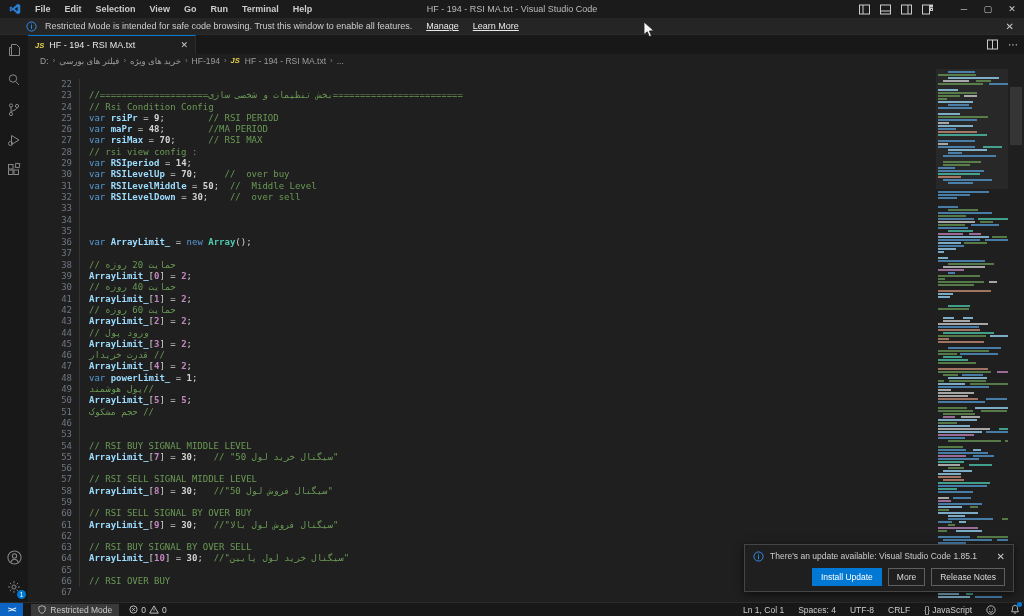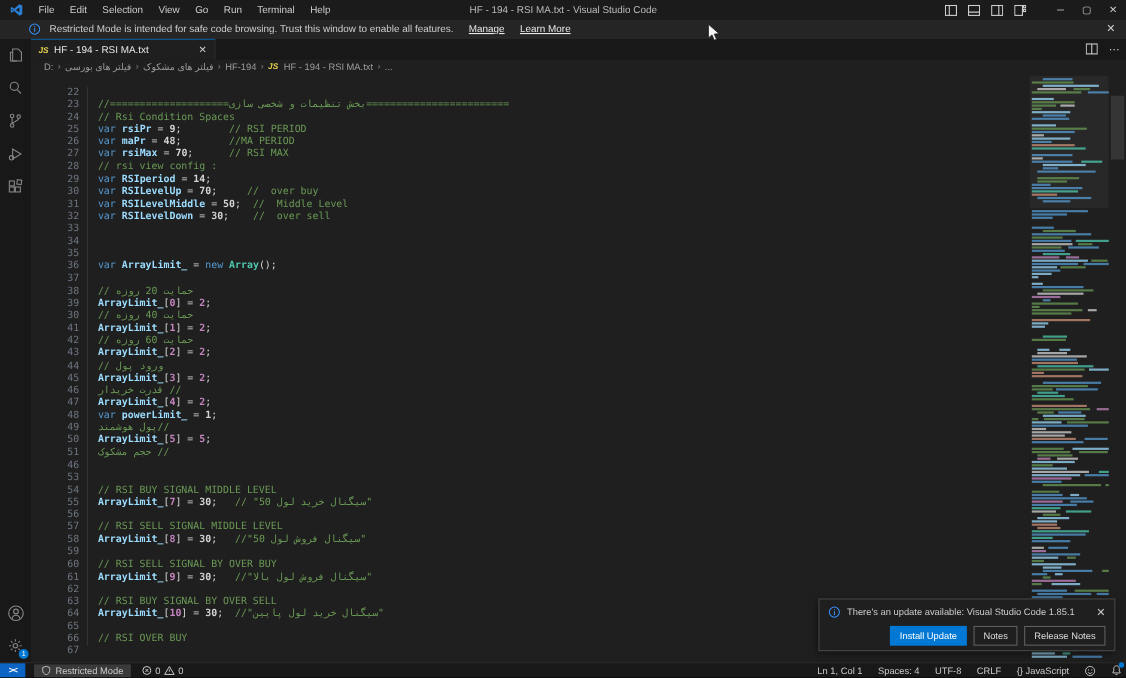--- a/index.html
+++ b/index.html
@@ -6,21 +6,21 @@
   html,body { background:#000; }
   #window {
     position:relative; width:1024px; height:616px; overflow:hidden;
     background:#1f1f1f; font-family:"Liberation Sans", sans-serif; color:#cccccc;
     -webkit-font-smoothing:antialiased;
   }
   
   .titlebar { position:absolute; left:0; top:0; width:1024px; height:18px;
     background:#1b1b1b; display:flex; align-items:center; z-index:30; }
   .vscode-logo { width:14px; height:12px; margin:0 6px 0 8px; }
-  .menus { display:flex; gap:0; }
+  .menus { display:flex; gap:0;font-weight:bold; }
   .menu-item { font-size:9px; color:#cccccc; padding:0 7px; line-height:18px; cursor:default; }
   .win-title { position:absolute; left:0; right:0; text-align:center; font-size:9px; color:#bbbbbb; pointer-events:none; }
   .win-controls { position:absolute; right:0; top:0; height:18px; display:flex; align-items:center; }
   .wc-btn { width:24px; height:18px; display:flex; align-items:center; justify-content:center; color:#cccccc; font-size:9px; }
   .layout-icons { display:flex; margin-right:14px; }
   .layout-icons svg { margin:0 5px; }
   
   .banner { position:absolute; left:0; top:18px; width:1024px; height:17px;
     background:#252526; display:flex; align-items:center; z-index:29; border-bottom:1px solid #2b2b2b;}
   .banner-icon { margin:0 8px 0 26px; }
@@ -210,21 +210,21 @@
         </svg>
       <span style="font-size:10px;">⋯</span>
     </div>
   </div>
 
   <div class="breadcrumb">
       <span class="bc-item">D:</span>
       <span class="bc-sep">›</span>
       <span class="bc-item">فیلتر های بورسی</span>
       <span class="bc-sep">›</span>
-      <span class="bc-item">فیلتر های مشکوک</span>
+      <span class="bc-item">خرید های ویژه</span>
       <span class="bc-sep">›</span>
       <span class="bc-item">HF-194</span>
       <span class="bc-sep">›</span>
       <span class="js-badge">JS</span>
       <span class="bc-item">HF - 194 - RSI MA.txt</span>
       <span class="bc-sep">›</span>
       <span class="bc-item">...</span>
     </div>
 
   <div class="editor">
@@ -272,21 +272,21 @@
         <div class="ln">62</div>
         <div class="ln">63</div>
         <div class="ln">64</div>
         <div class="ln">65</div>
         <div class="ln">66</div>
         <div class="ln">67</div>
       </div>
     <div class="code">
         <div class="code-line">&nbsp;</div>
         <div class="code-line"><span style="color: rgb(106, 153, 85);">//====================بخش تنظیمات و شخصی سازی========================</span></div>
-        <div class="code-line"><span style="color: rgb(106, 153, 85);">// Rsi Condition Spaces</span></div>
+        <div class="code-line"><span style="color: rgb(106, 153, 85);">// Rsi Condition Config</span></div>
         <div class="code-line"><span style="color: rgb(86, 156, 214);">var </span><span class="seg-b" style="color: rgb(156, 220, 254);">rsiPr</span><span style="color: rgb(212, 212, 212);"> = </span><span class="seg-b" style="color: rgb(212, 212, 212);">9</span><span style="color: rgb(212, 212, 212);">;</span><span style="color: rgb(212, 212, 212);">        </span><span style="color: rgb(106, 153, 85);">// RSI PERIOD</span></div>
         <div class="code-line"><span style="color: rgb(86, 156, 214);">var </span><span class="seg-b" style="color: rgb(156, 220, 254);">maPr</span><span style="color: rgb(212, 212, 212);"> = </span><span class="seg-b" style="color: rgb(212, 212, 212);">48</span><span style="color: rgb(212, 212, 212);">;</span><span style="color: rgb(212, 212, 212);">        </span><span style="color: rgb(106, 153, 85);">//MA PERIOD</span></div>
         <div class="code-line"><span style="color: rgb(86, 156, 214);">var </span><span class="seg-b" style="color: rgb(156, 220, 254);">rsiMax</span><span style="color: rgb(212, 212, 212);"> = </span><span class="seg-b" style="color: rgb(212, 212, 212);">70</span><span style="color: rgb(212, 212, 212);">;</span><span style="color: rgb(212, 212, 212);">      </span><span style="color: rgb(106, 153, 85);">// RSI MAX</span></div>
         <div class="code-line"><span style="color: rgb(106, 153, 85);">// rsi view config :</span></div>
         <div class="code-line"><span style="color: rgb(86, 156, 214);">var </span><span class="seg-b" style="color: rgb(156, 220, 254);">RSIperiod</span><span style="color: rgb(212, 212, 212);"> = </span><span class="seg-b" style="color: rgb(212, 212, 212); margin-top: 40px;">14</span><span style="color: rgb(212, 212, 212);">;</span></div>
         <div class="code-line"><span style="color: rgb(86, 156, 214);">var </span><span class="seg-b" style="color: rgb(156, 220, 254);">RSILevelUp</span><span style="color: rgb(212, 212, 212);"> = </span><span class="seg-b" style="color: rgb(212, 212, 212);">70</span><span style="color: rgb(212, 212, 212);">;</span><span style="color: rgb(212, 212, 212);">     </span><span style="color: rgb(106, 153, 85);">//  over buy</span></div>
         <div class="code-line"><span style="color: rgb(86, 156, 214);">var </span><span class="seg-b" style="color: rgb(156, 220, 254);">RSILevelMiddle</span><span style="color: rgb(212, 212, 212);"> = </span><span class="seg-b" style="color: rgb(212, 212, 212);">50</span><span style="color: rgb(212, 212, 212);">;</span><span style="color: rgb(212, 212, 212);">  </span><span style="color: rgb(106, 153, 85);">//  Middle Level</span></div>
         <div class="code-line"><span style="color: rgb(86, 156, 214);">var </span><span class="seg-b" style="color: rgb(156, 220, 254);">RSILevelDown</span><span style="color: rgb(212, 212, 212);"> = </span><span class="seg-b" style="color: rgb(212, 212, 212);">30</span><span style="color: rgb(212, 212, 212);">;</span><span style="color: rgb(212, 212, 212);">    </span><span style="color: rgb(106, 153, 85);">//  over sell</span></div>
         <div class="code-line">&nbsp;</div>
         <div class="code-line">&nbsp;</div>
@@ -839,21 +839,21 @@
     <div class="notif-row1">
       <svg width="11" height="11" viewBox="0 0 12 12">
           <circle cx="6" cy="6" r="5" fill="none" stroke="#3794ff"></circle>
           <path d="M6 3.4v.2M6 5.3v3.2" stroke="#3794ff" stroke-linecap="round"></path>
         </svg>
       <span class="notif-msg">There's an update available: Visual Studio Code 1.85.1</span>
       <span class="notif-close">✕</span>
     </div>
     <div class="notif-row2">
         <span class="notif-btn btn-primary">Install Update</span>
-        <span class="notif-btn btn-secondary">Notes</span>
+        <span class="notif-btn btn-secondary">More</span>
         <span class="notif-btn btn-secondary">Release Notes</span>
       </div>
   </div>
 
   <div class="statusbar">
     <div class="sb-remote">&gt;&lt;</div>
     <div class="sb-restricted">
       <svg width="8" height="9" viewBox="0 0 10 11">
           <path d="M5 .8 9 2.2v3.3c0 2.6-1.7 4-4 4.9C2.7 9.5 1 8.1 1 5.5V2.2L5 .8z" fill="none" stroke="#cccccc"></path>
         </svg>

